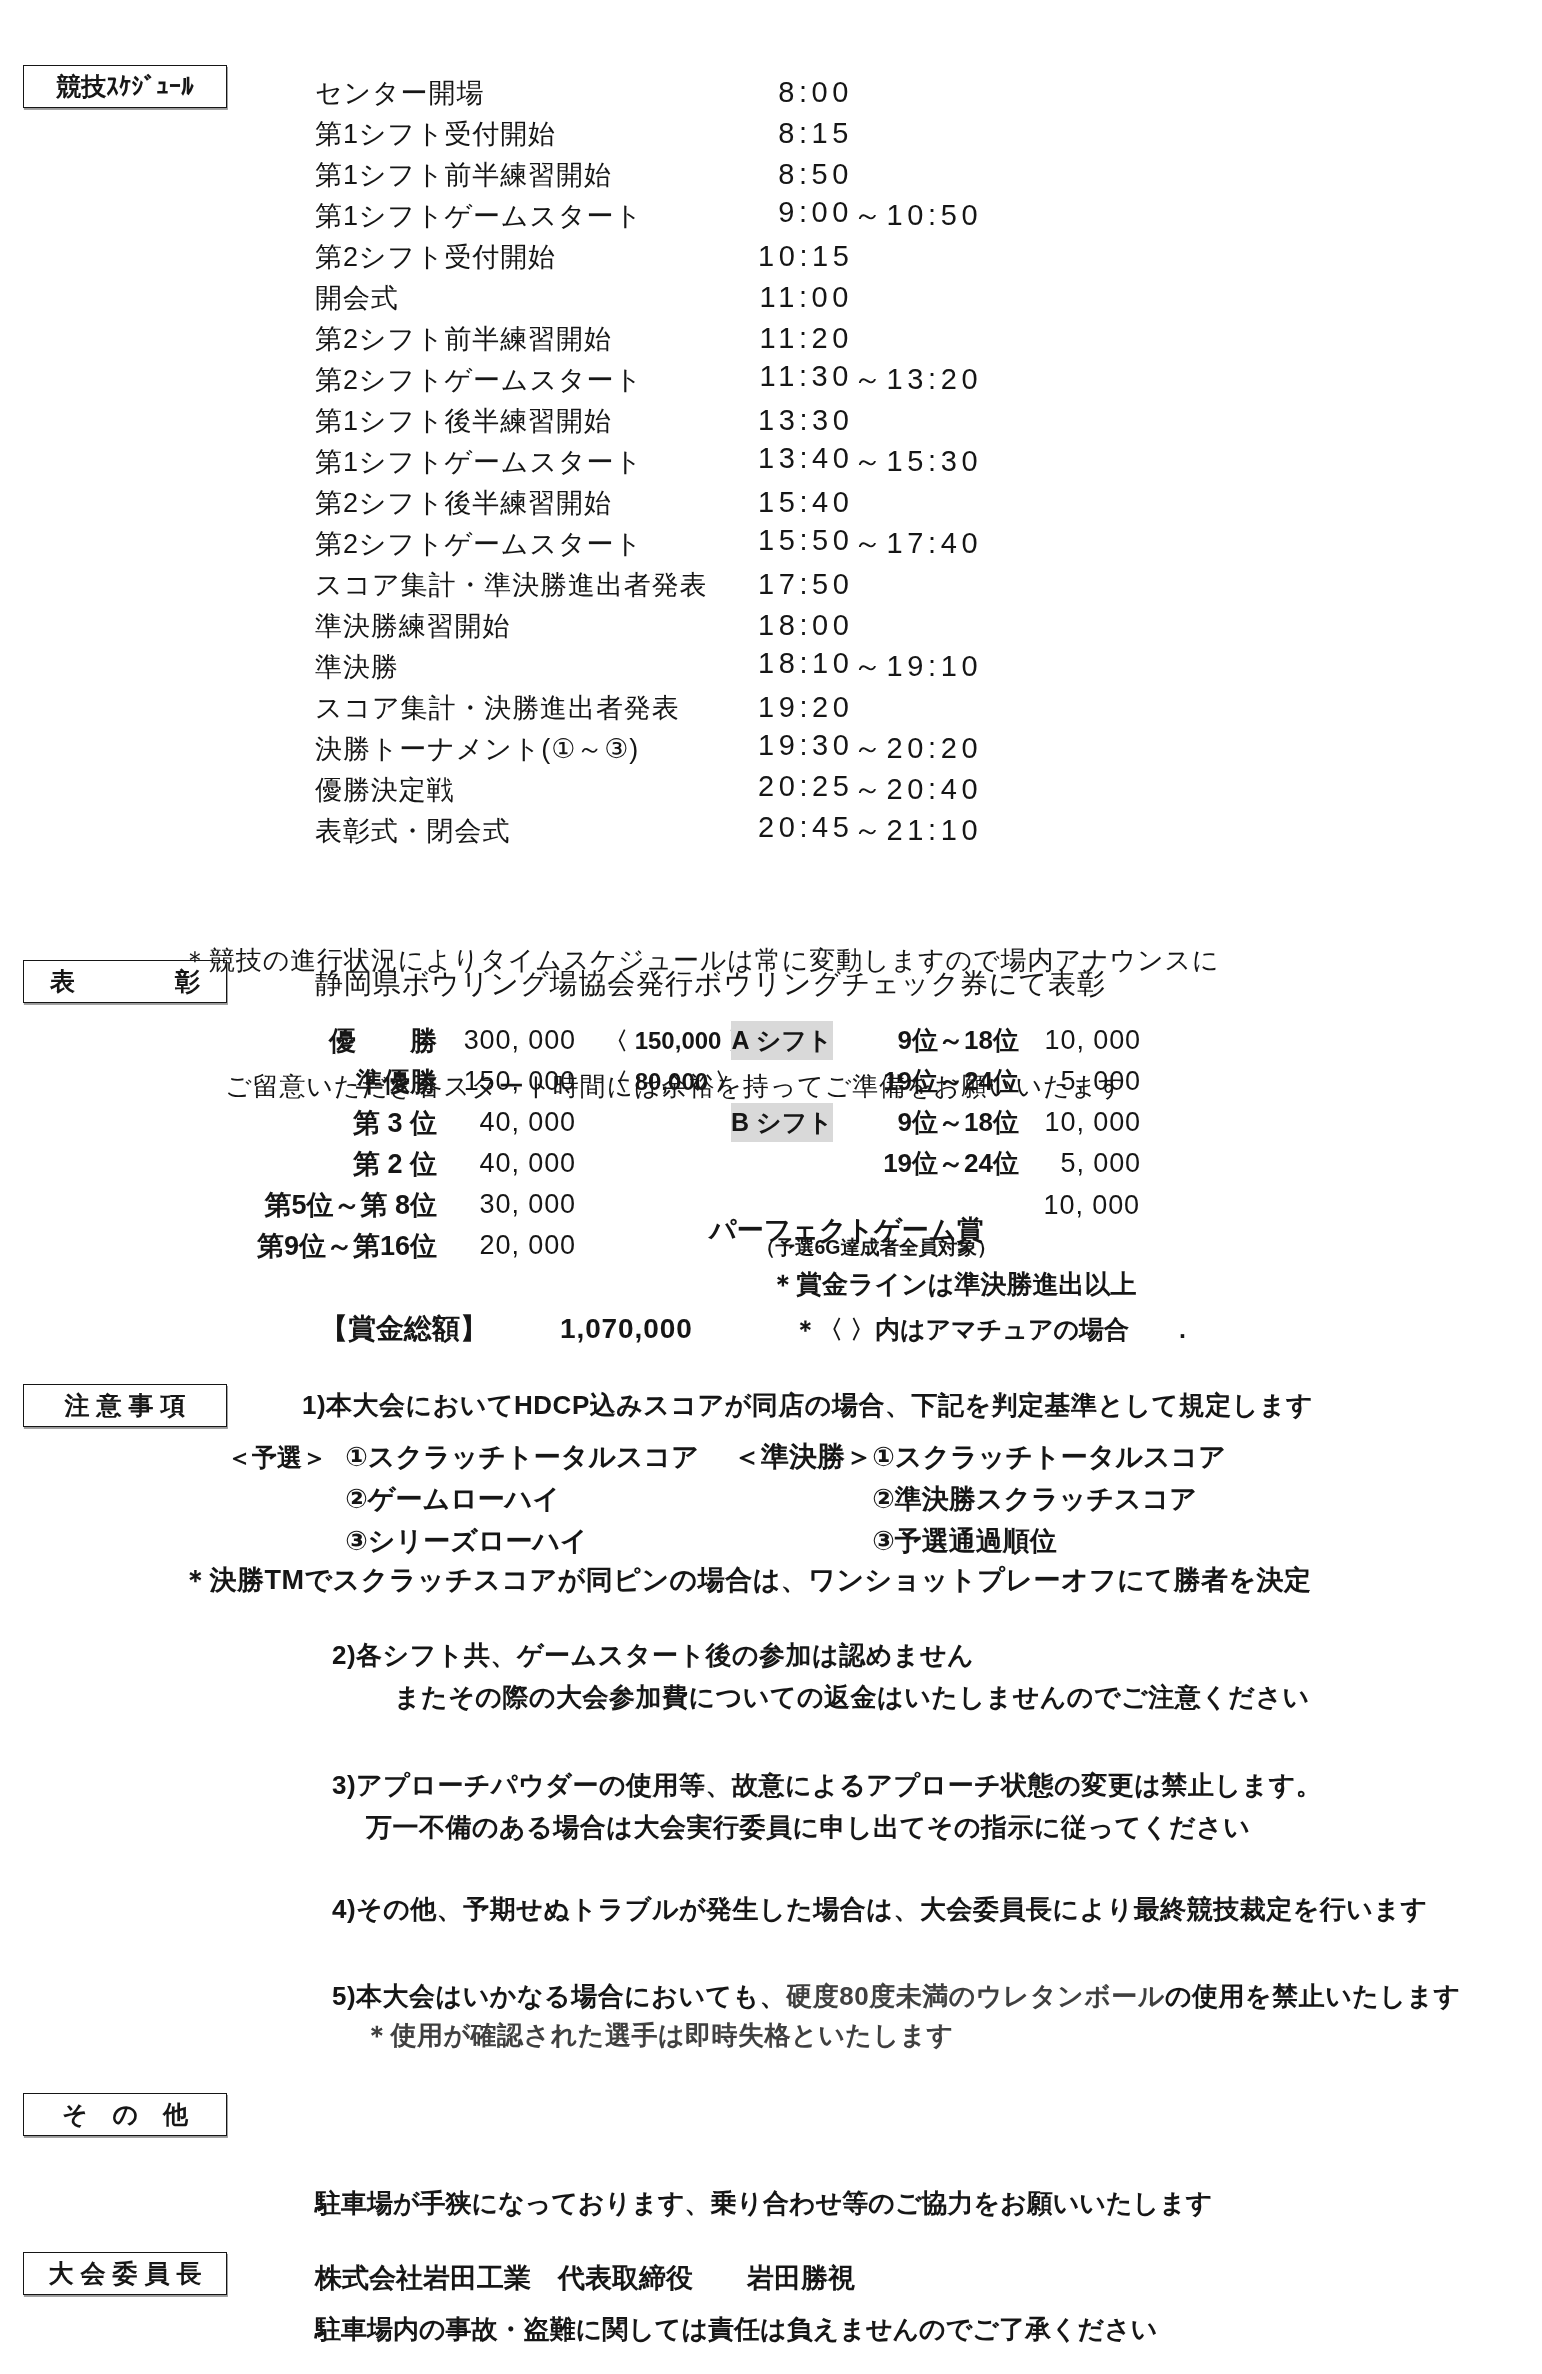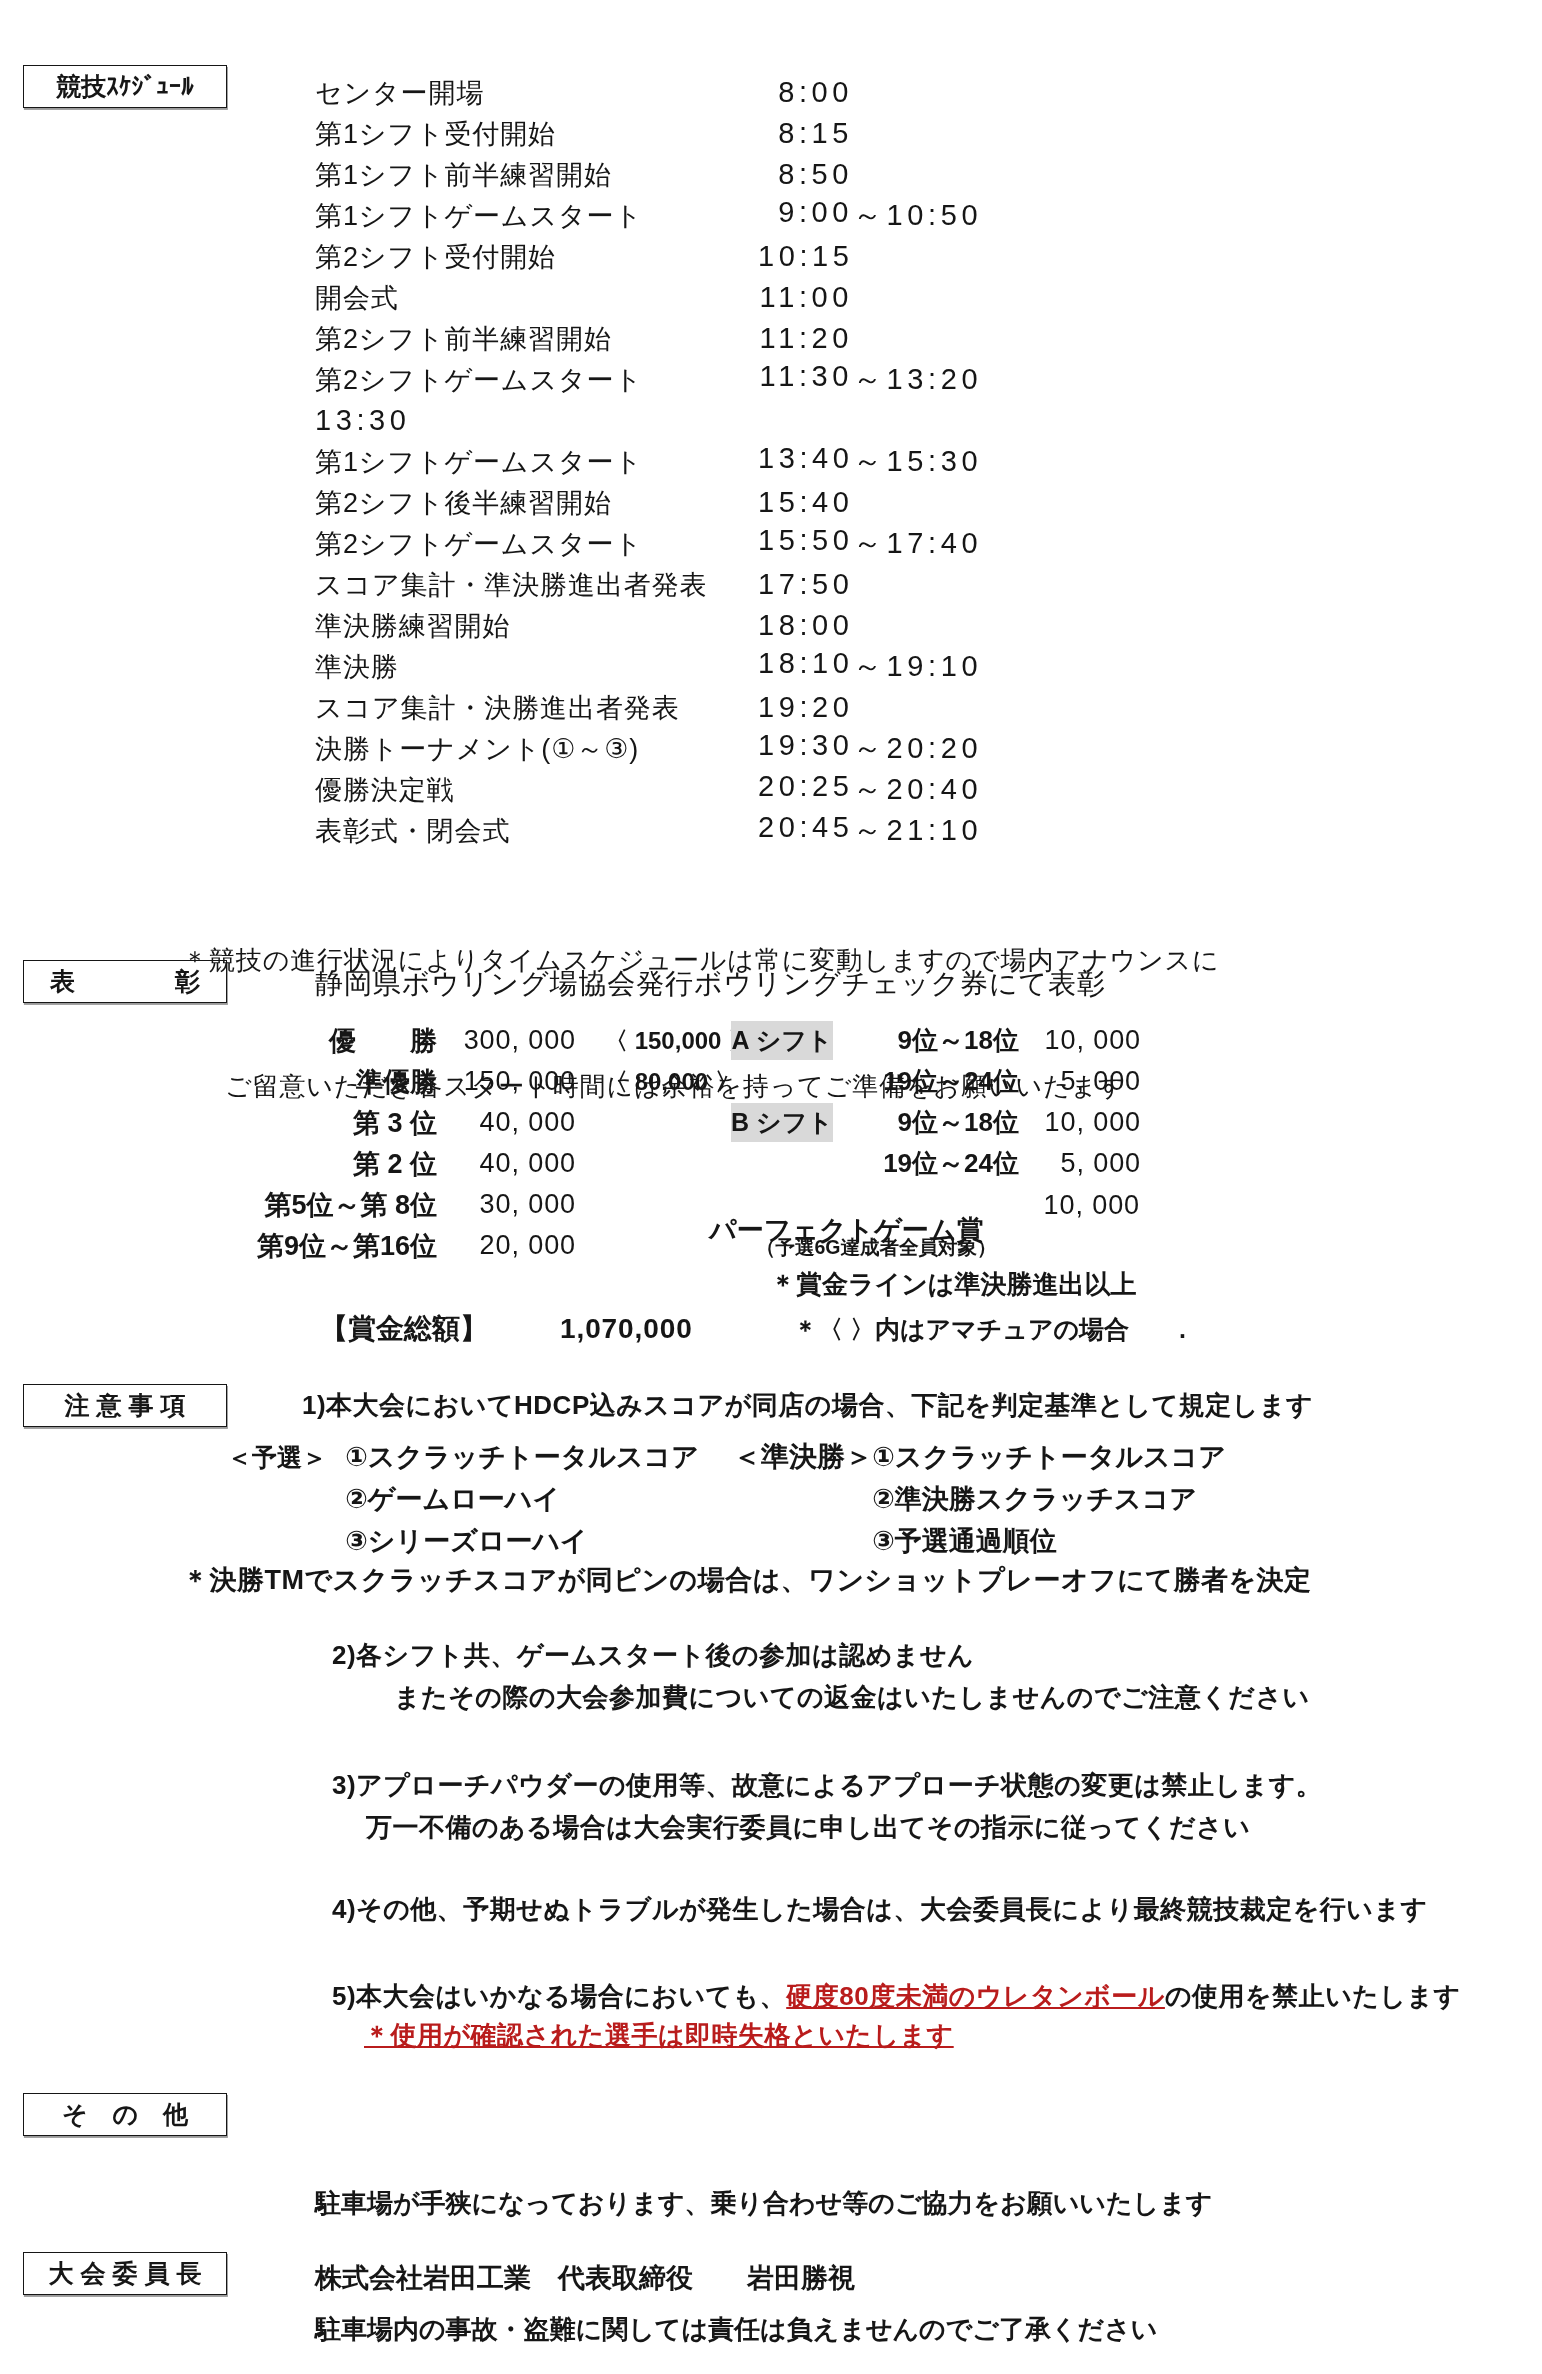--- a/index.html
+++ b/index.html
@@ -66,21 +66,21 @@
   .cr-semi-label{width:139px;font-size:28px;font-weight:bold;white-space:pre;}
   .cr-semi{font-size:27px;font-weight:bold;white-space:pre;}
   #tm-note{left:182px;top:1562px;font-size:27px;}
   #n2{left:332px;top:1638px;}
   #n2s{left:394px;top:1680px;}
   #n3{left:332px;top:1768px;}
   #n3s{left:366px;top:1810px;}
   #n4{left:332px;top:1892px;}
   #n5{left:332px;top:1979px;}
   #n5s{left:364px;top:2018px;}
-  .red{color:#b91c1c;text-decoration:underline;}
+  .red{color:#404040;}
 
   
   .other-lines{position:absolute;left:315px;top:2098px;font-size:26px;font-weight:bold;line-height:42px;white-space:pre;}
   .chair-text{position:absolute;left:315px;top:2260px;font-size:27px;font-weight:bold;white-space:pre;}
 </style>
 </head>
 <body>
 
 <div class="page">
 
@@ -117,20 +117,21 @@
     </div>
     <div class="sched-row">
       <span class="sched-label">第2シフト前半練習開始</span>
       <span class="sched-time"><span class="t-start">11:20</span><span class="t-end"></span></span>
     </div>
     <div class="sched-row">
       <span class="sched-label">第2シフトゲームスタート</span>
       <span class="sched-time"><span class="t-start">11:30</span><span class="t-end">～13:20</span></span>
     </div>
     <div class="sched-row">
+      <span class="sched-label">第1シフト後半練習開始</span>
       <span class="sched-time"><span class="t-start">13:30</span><span class="t-end"></span></span>
     </div>
     <div class="sched-row">
       <span class="sched-label">第1シフトゲームスタート</span>
       <span class="sched-time"><span class="t-start">13:40</span><span class="t-end">～15:30</span></span>
     </div>
     <div class="sched-row">
       <span class="sched-label">第2シフト後半練習開始</span>
       <span class="sched-time"><span class="t-start">15:40</span><span class="t-end"></span></span>
     </div>

